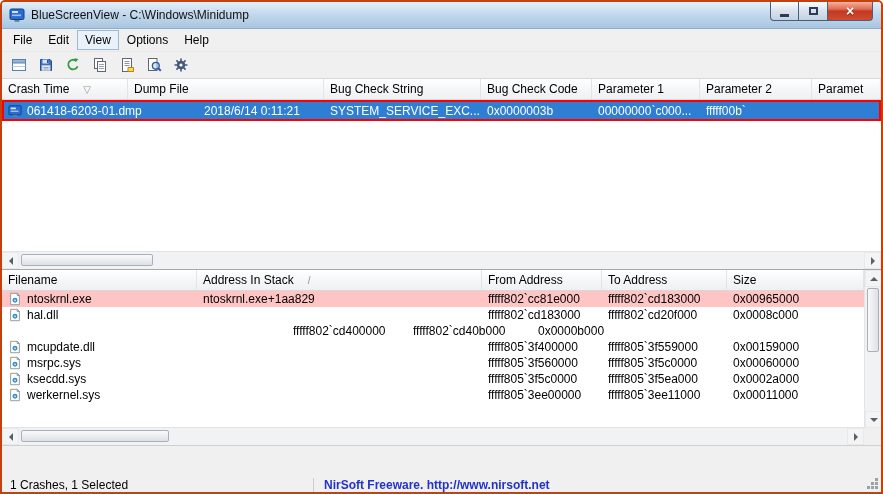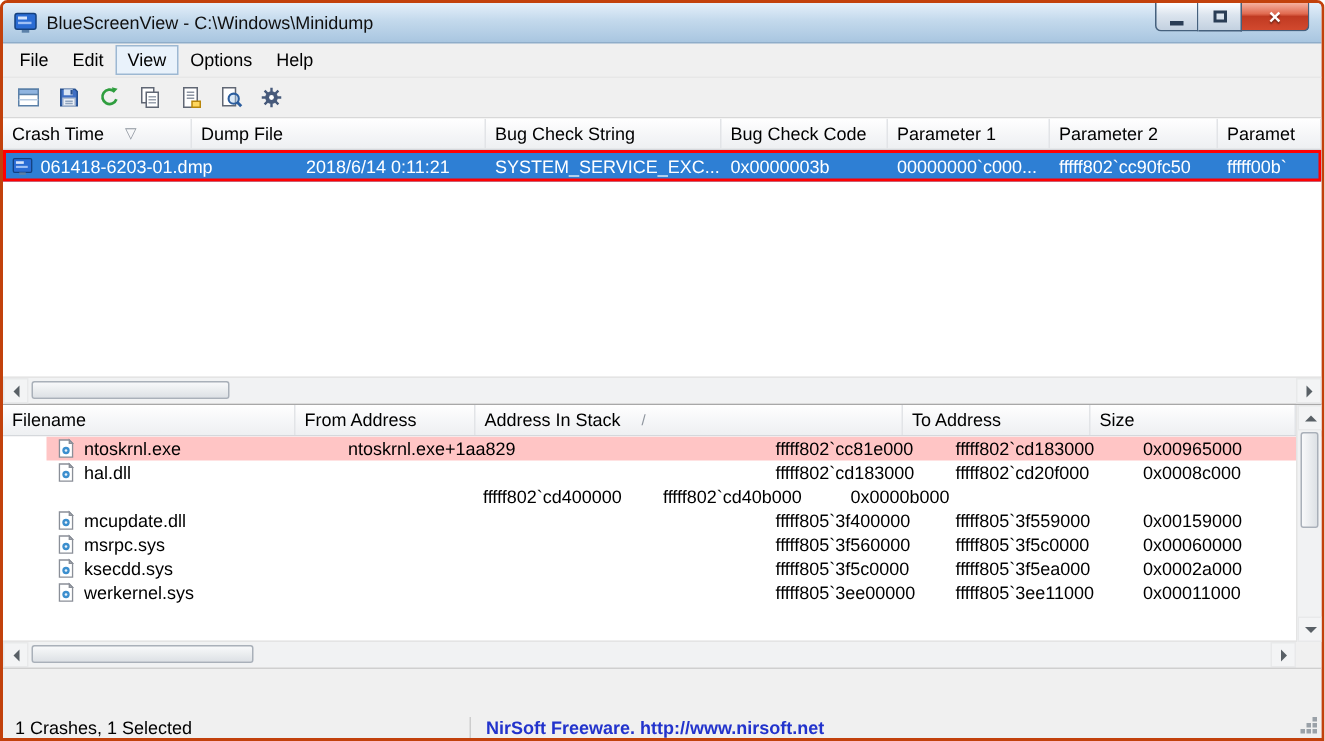--- a/index.html
+++ b/index.html
@@ -41,21 +41,21 @@
   .lower { flex: 1 1 auto; min-height: 0; position: relative; }
   .lv-header { flex: 0 0 21px; display: flex; overflow: hidden;
     background: linear-gradient(#ffffff, #f4f5f7 60%, #eef0f2); border-bottom: 1px solid #d5d8dc; }
   .hcell { display: flex; align-items: center; padding-left: 6px; border-right: 1px solid #e2e4e7;
     white-space: nowrap; overflow: hidden; }
   .sort-ind { margin-left: 14px; color: #8e959e; font-size: 10px; }
   .rows { flex: 1 1 auto; position: relative; background: #fff; }
   #lower-rows { overflow: hidden; }
   .row { display: flex; align-items: center; white-space: nowrap; }
   .urow { height: 21px; }
-  .lrow { height: 16px; margin-left: 29px; }
+  .lrow { height: 16px; }
   .cell { padding-left: 6px; overflow: hidden; white-space: nowrap; height: 100%;
     display: flex; align-items: center; flex: 0 0 auto; }
   .u0{width:196px}.u1{width:126px}.u2{width:157px}.u3{width:111px}.u4{width:108px}.u5{width:112px}
   .u6{flex:1 1 auto; min-width:0;}
   .l0{width:195px}.l1{width:285px}.l2{width:120px}.l3{width:125px}
   .l4{flex:1 1 auto; min-width:0;}
   .row.selected { background: var(--selection, #2e7fd4); color: #fff;
     outline: 2px solid var(--annotation, #ff0000); outline-offset: -2px; position: relative; z-index: 3; }
   .lrow.hl { background: var(--row-highlight, #ffc5c5); }
   .file-icon { display: inline-flex; margin-right: 5px; flex: 0 0 auto; }
@@ -218,46 +218,45 @@
                 <rect x="3" y="7.5" width="9" height="1.6" fill="#9fc0f5"></rect>
                 <rect x="5.5" y="12.5" width="5" height="1.8" fill="#5b80a8"></rect>
               </svg>
             </span>
             <span>061418-6203-01.dmp</span>
           </div>
           <div class="cell u1">2018/6/14 0:11:21</div>
           <div class="cell u2">SYSTEM_SERVICE_EXC...</div>
           <div class="cell u3">0x0000003b</div>
           <div class="cell u4">00000000`c000...</div>
-          <div class="cell u5">fffff802`cc90fc50</div>
           <div class="cell u6">fffff00b`</div>
         </div>
       </div>
     <div class="hscroll">
       <div class="sbtn">
           <span class="tri left"></span>
         </div>
       <div class="hthumb" style="left:19px;width:132px"></div>
       <div class="sbtn">
           <span class="tri right"></span>
         </div>
     </div>
   </div>
 
   <div class="panel lower">
     <div class="lv-header" style="margin-right:17px" id="lower-header">
         <div class="hcell l0">
           <span>Filename</span>
         </div>
-        <div class="hcell l2">
-          <span>From Address</span>
-        </div>
         <div class="hcell l1">
           <span>Address In Stack</span>
           <span class="sort-ind">/</span>
+        </div>
+        <div class="hcell l2">
+          <span>From Address</span>
         </div>
         <div class="hcell l3">
           <span>To Address</span>
         </div>
         <div class="hcell l4">
           <span>Size</span>
         </div>
       </div>
     <div class="rows" id="lower-rows">
         <div class="row lrow hl">

